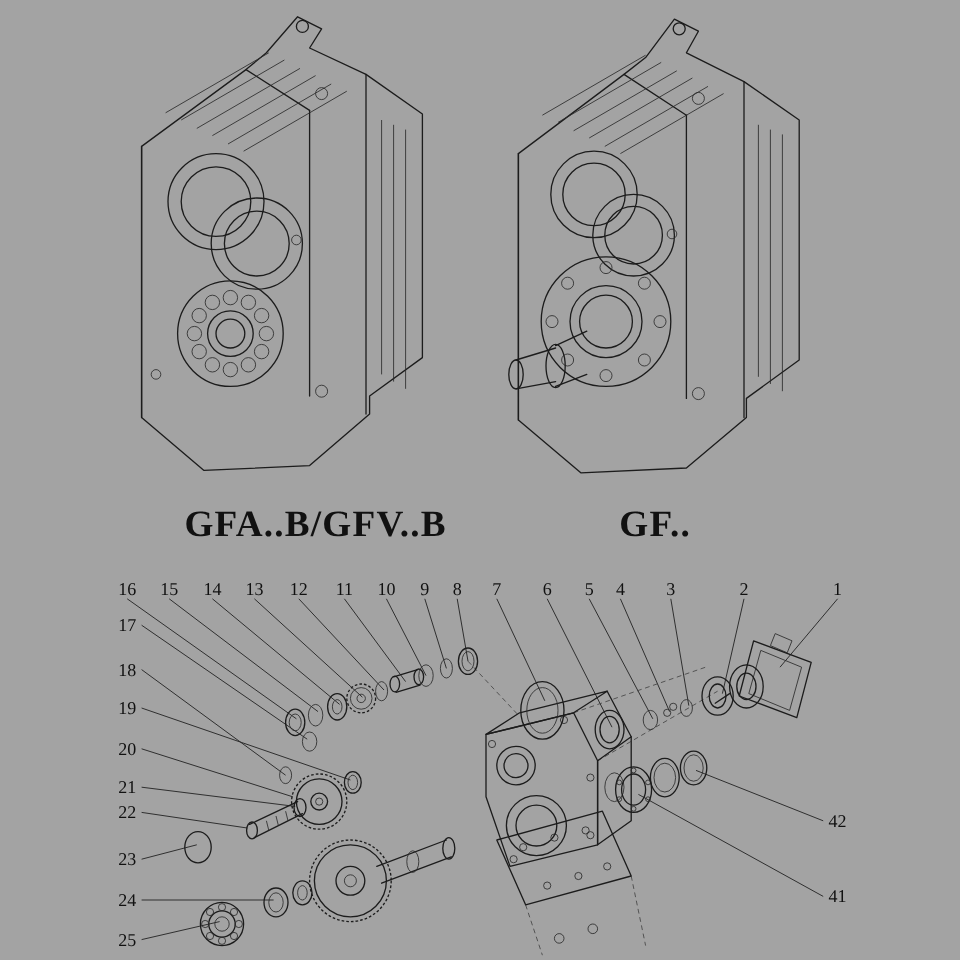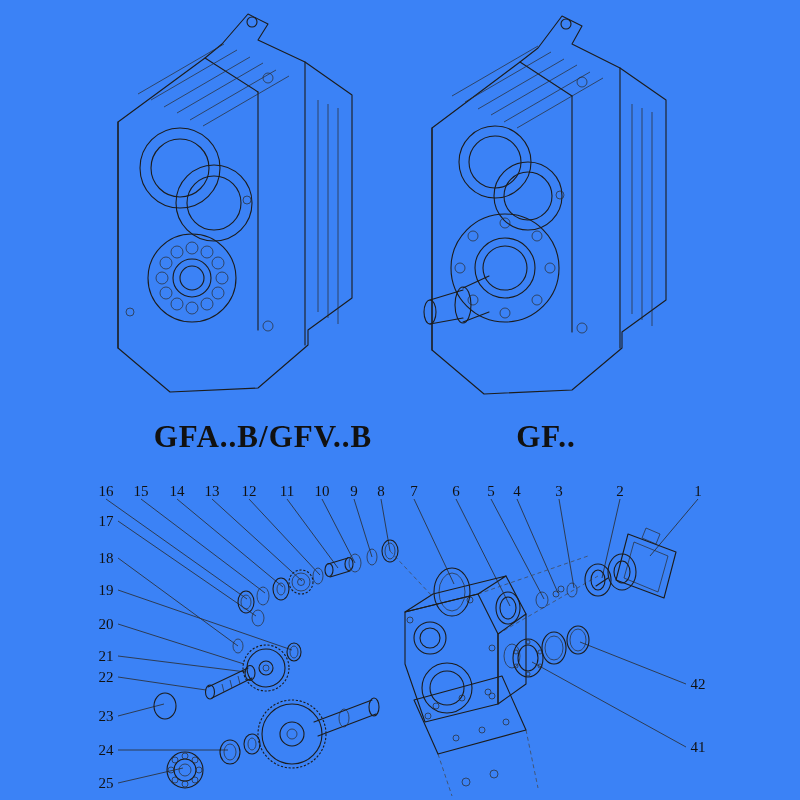--- a/index.html
+++ b/index.html
@@ -1,16 +1,16 @@
 <!DOCTYPE html>
 <html><head>
 <meta charset="utf-8">
 <style>
   html,body{margin:0;padding:0;background:#fff;}
-  .canvas{position:relative;width:800px;height:800px;background:#3b82f6;overflow:hidden;
+  .canvas{position:relative;width:800px;height:800px;background:#a3a3a3;overflow:hidden;
           font-family:"Liberation Serif", serif;}
   svg{display:block}
   .ln{fill:none;stroke:#1c1c1c;stroke-width:1.1;stroke-linejoin:round;stroke-linecap:round}
   .thin{fill:none;stroke:#2a2a2a;stroke-width:.7;stroke-linejoin:round}
   .leader{fill:none;stroke:#2a2a2a;stroke-width:.8}
   .dash{fill:none;stroke:#444;stroke-width:.7;stroke-dasharray:4 3}
   .teeth{fill:none;stroke:#1c1c1c;stroke-width:1.1;stroke-dasharray:2.2 1.7}
   .num{font-size:15px;fill:#111;text-anchor:middle}
   .model-label{font-size:31px;font-weight:bold;fill:#111;text-anchor:middle;letter-spacing:1px}
 </style>

